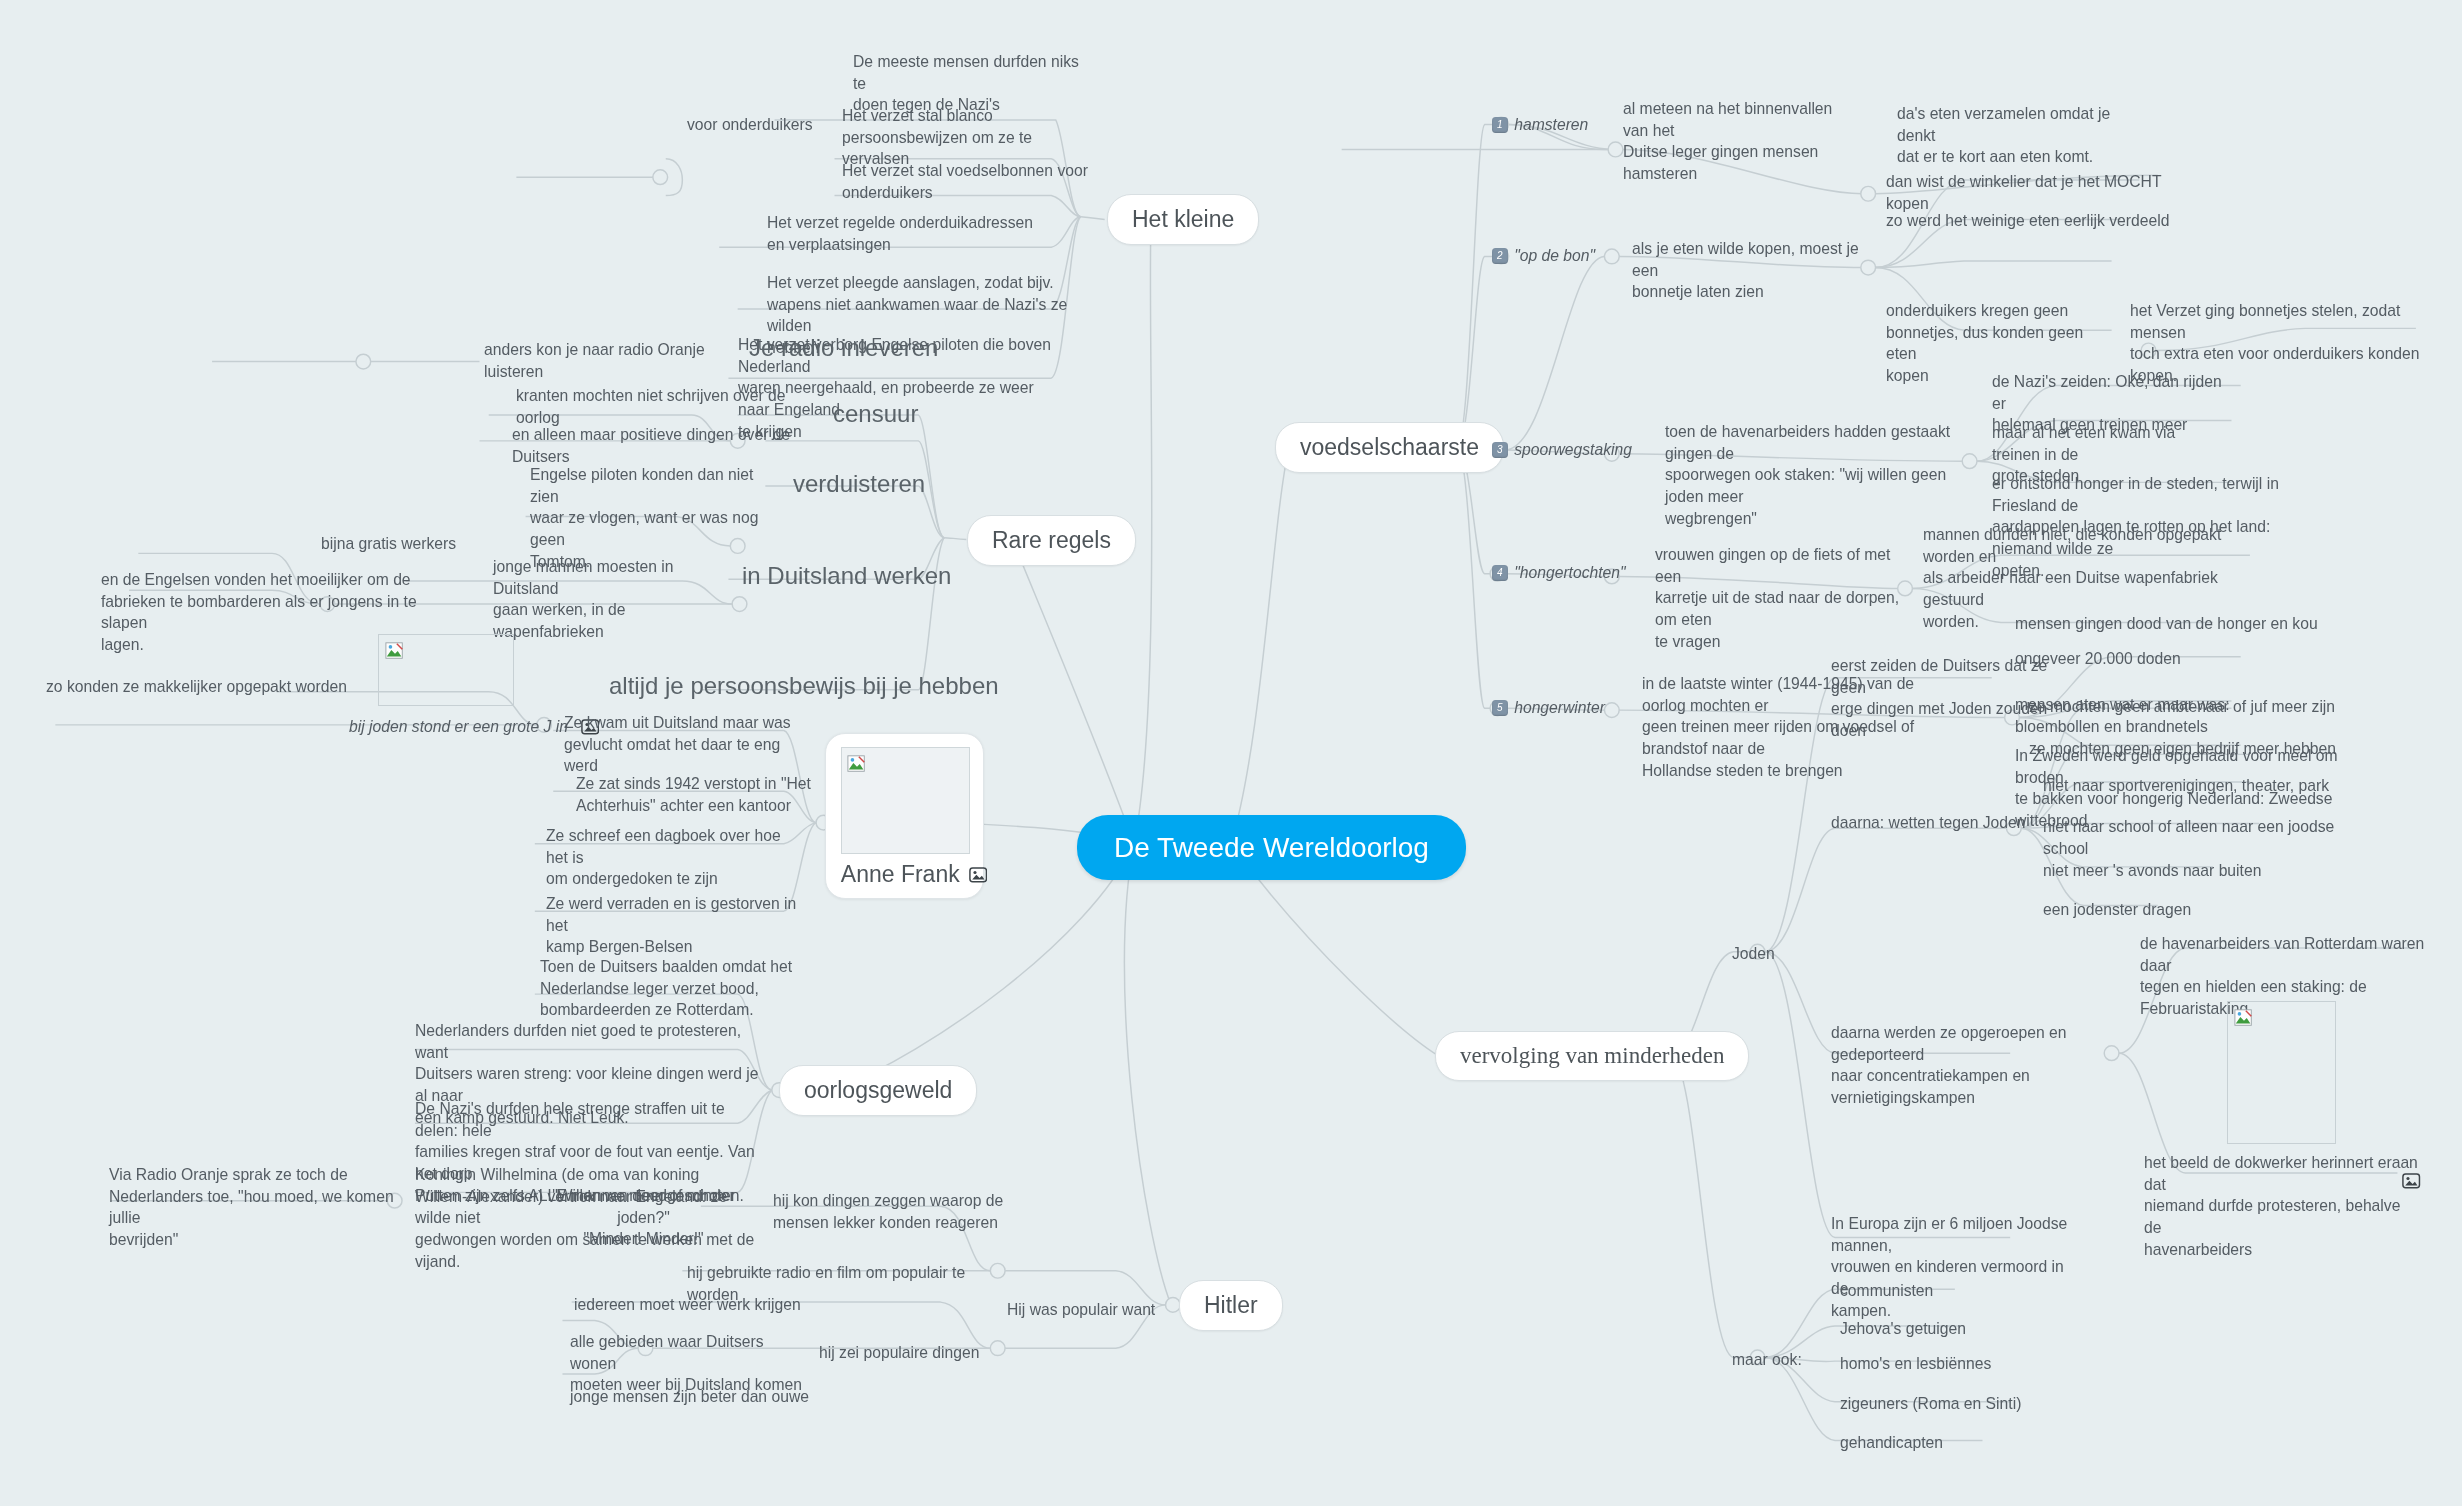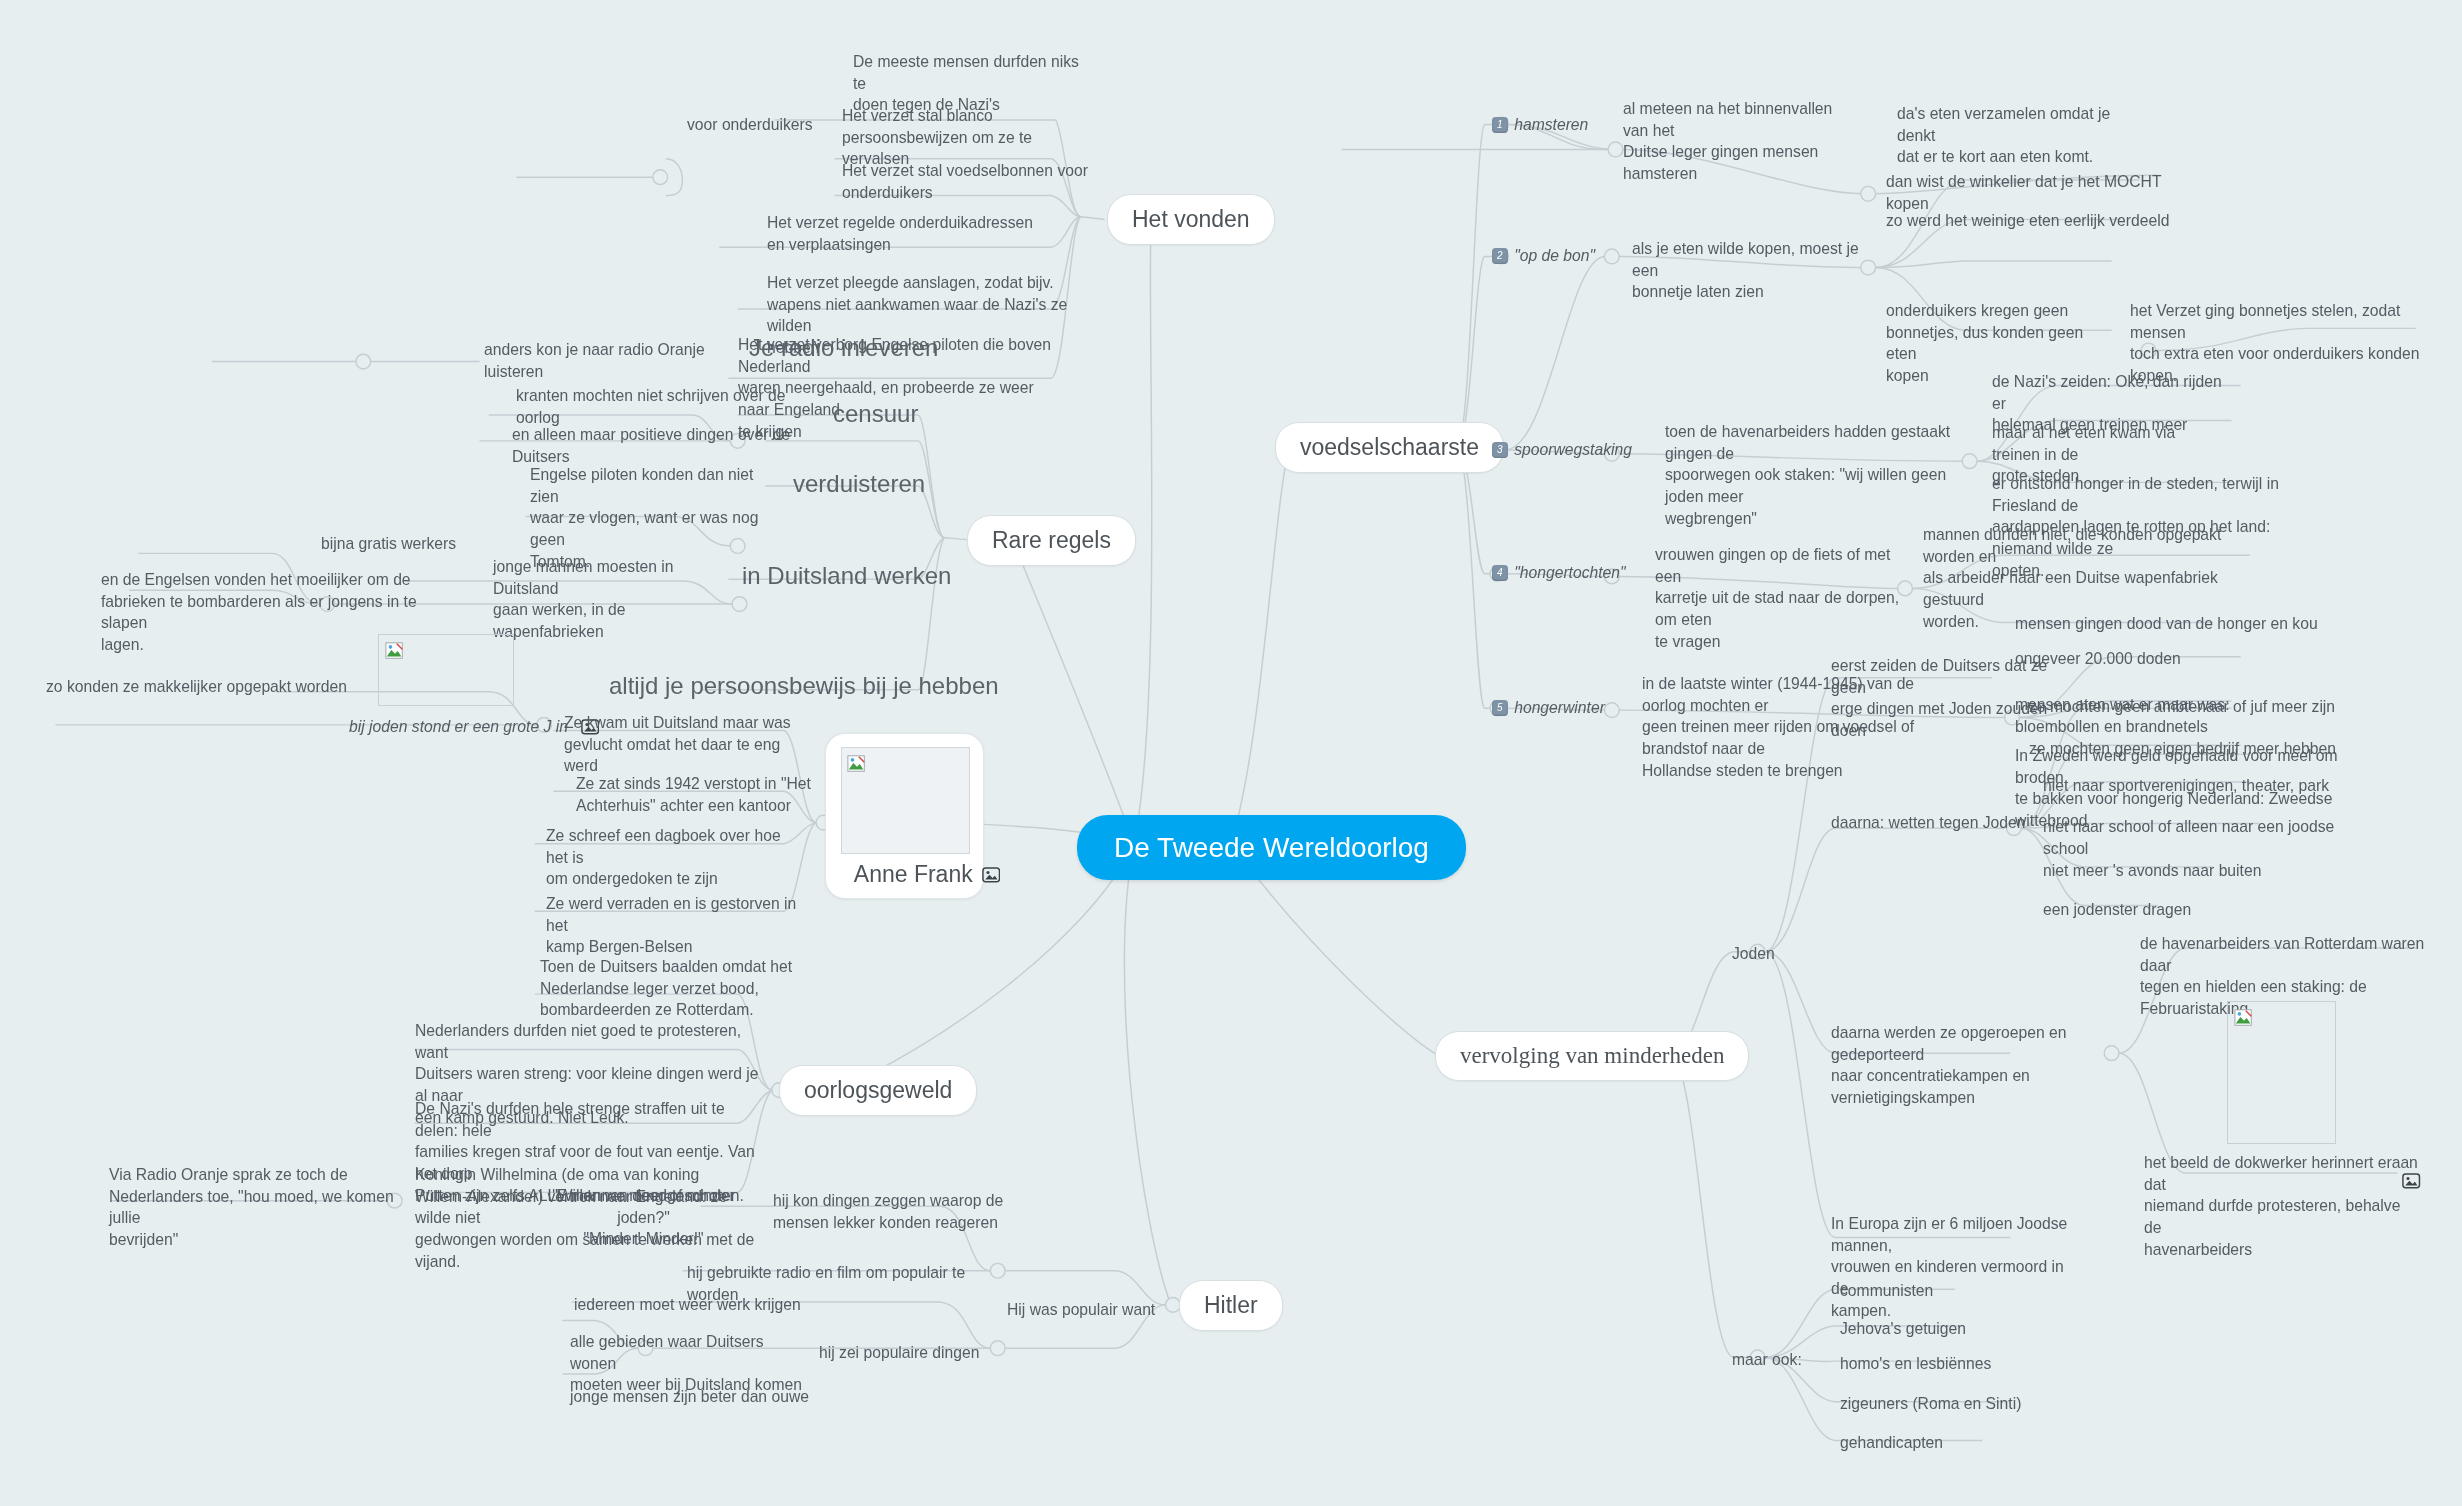--- a/index.html
+++ b/index.html
@@ -85,21 +85,20 @@
   }
   .brokenimg {
     position:absolute; left:5.5px; top:5.5px; width:20px; height:20px;
   }
   .cardlabel {
     margin-top:7.4px;
     font-size:23px;
     color:#4d5459;
     display:flex; align-items:center; gap:9.2px;
     white-space:nowrap;
-    margin-left:13px;
   }
   .imgglyph { width:18.4px; height:15.7px; flex:0 0 auto; }
 
   
   .badge {
     display:inline-block;
     width:15.7px; height:15.7px;
     background:#7f93a6;
     color:#fff;
     border-radius:3.7px;
@@ -277,21 +276,21 @@
       <path d="M1914,1472 C1950,1472 1960,1400 1990,1398 L2120,1398"></path>
       <path d="M1914,1472 C1950,1472 1960,1440 1990,1438 L2130,1438"></path>
       <path d="M1914,1472 C1950,1472 1960,1478 1990,1476 L2150,1476"></path>
       <path d="M1914,1472 C1950,1472 1960,1518 1990,1520 L2180,1520"></path>
       <path d="M1914,1472 C1950,1472 1960,1560 1990,1562 L2150,1562"></path>
     </g>
   </svg>
 
   <div id="root" style="left:1077px;top:815px;">De Tweede Wereldoorlog</div>
 
-  <div class="pill" style="left:1107px;top:194px;">Het vonden</div>
+  <div class="pill" style="left:1107px;top:194px;">Het kleine</div>
   <div class="pill" style="left:967px;top:515px;">Rare regels</div>
   <div class="pill" style="left:779px;top:1065px;">oorlogsgeweld</div>
   <div class="pill" style="left:1179px;top:1280px;">Hitler</div>
   <div class="pill" style="left:1275px;top:422px;">voedselschaarste</div>
   <div class="pill" style="left:1435px;top:1031px;font-family:Liberation Serif, serif;">vervolging van minderheden</div>
 
   <div class="node" style="left:853px;top:51px;width:240px;">De meeste mensen durfden niks te
 doen tegen de Nazi's</div>
   <div class="node" style="left:687px;top:114px;width:212px;">voor onderduikers</div>
   <div class="node" style="left:842px;top:105px;width:254px;">Het verzet stal blanco

